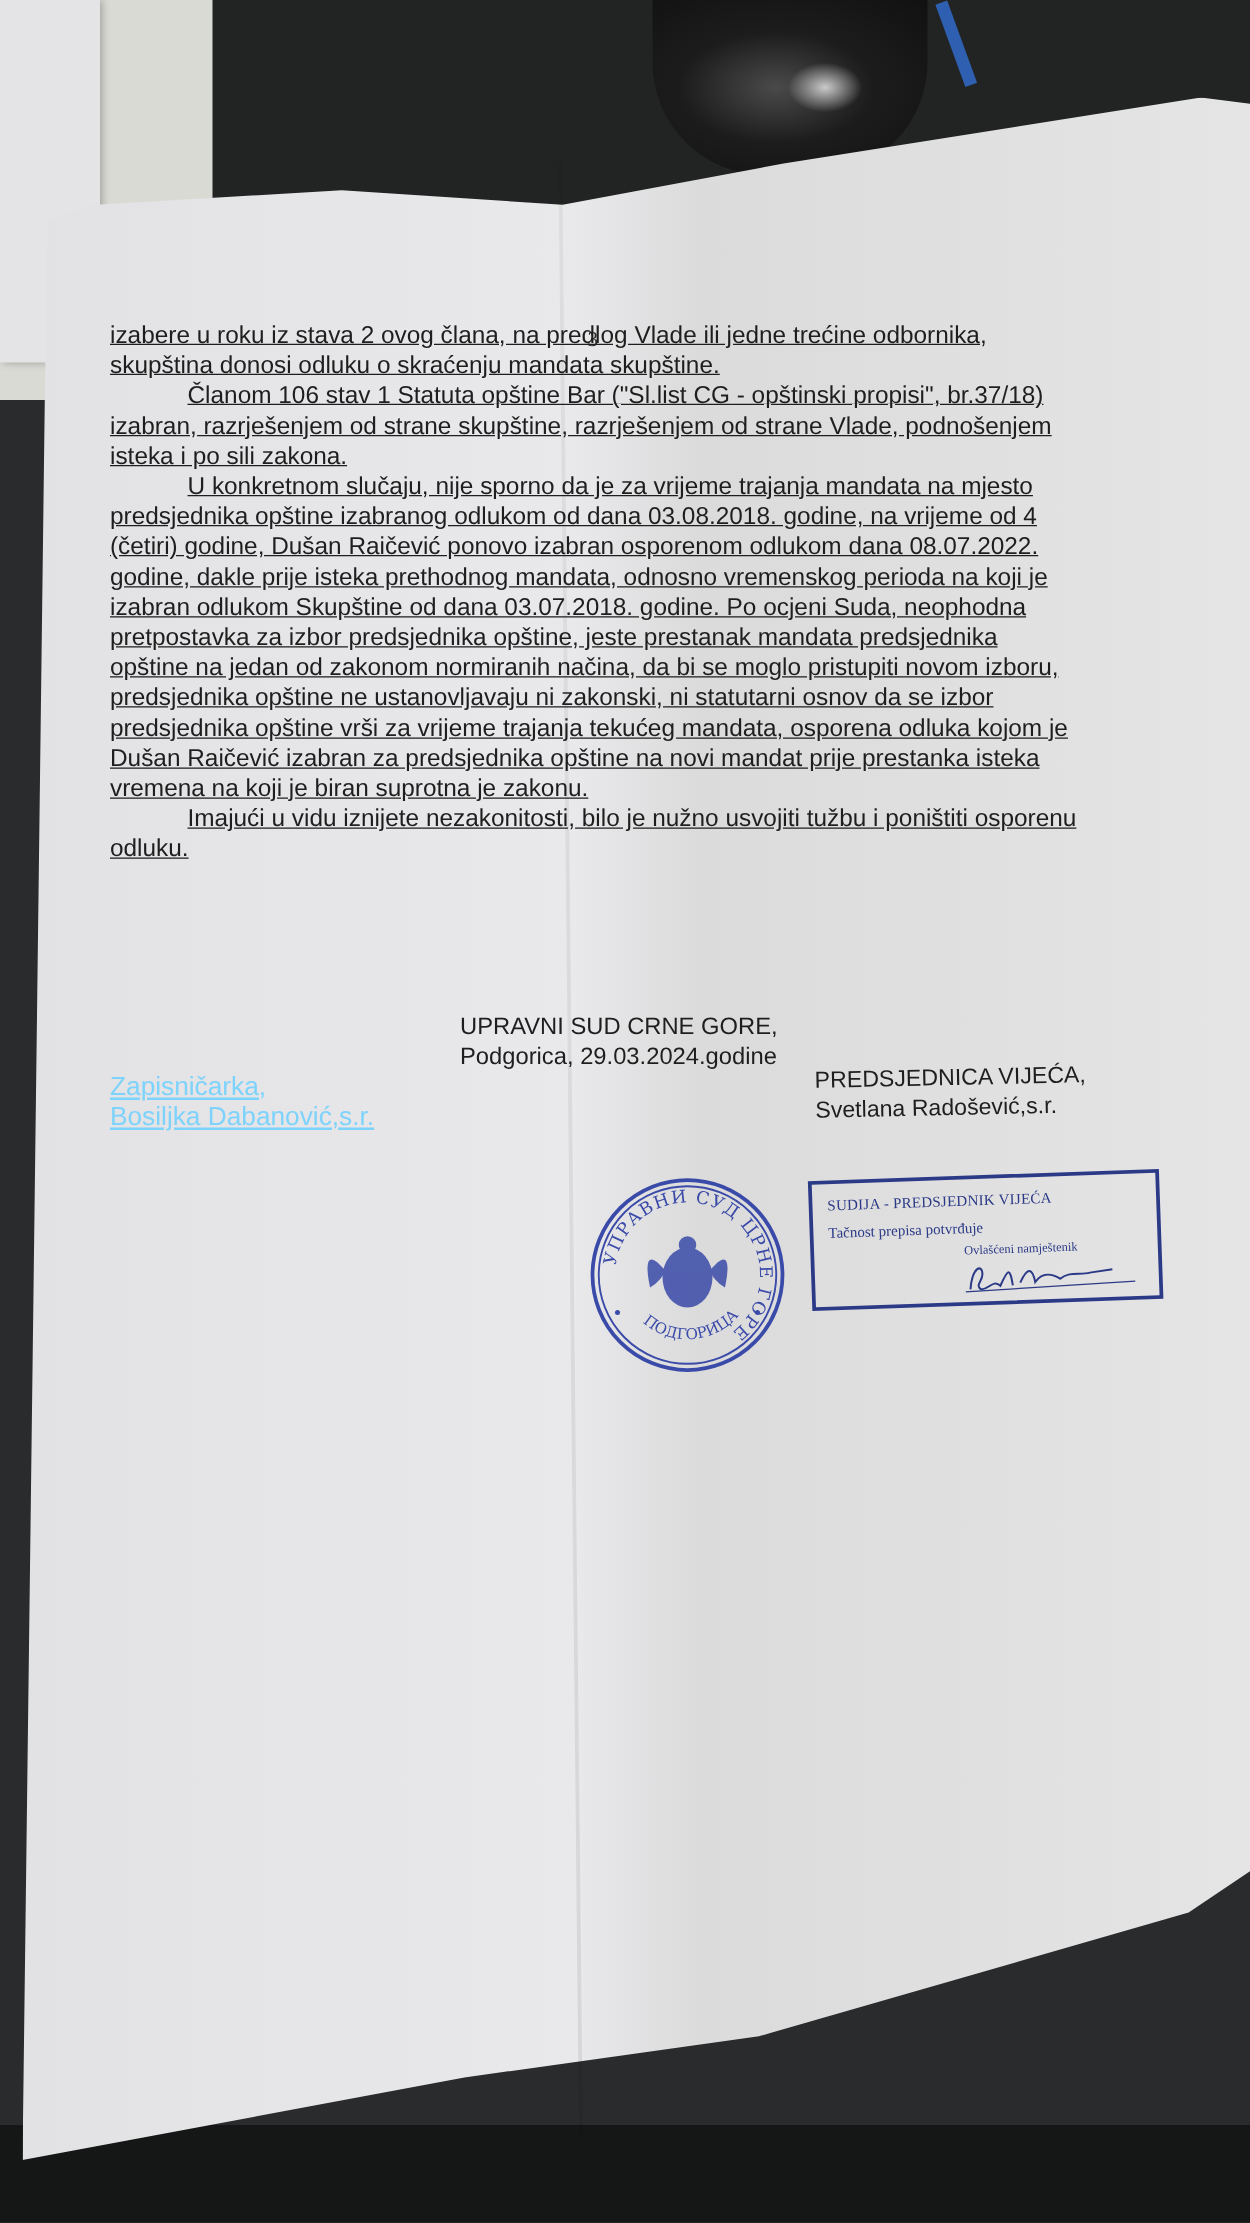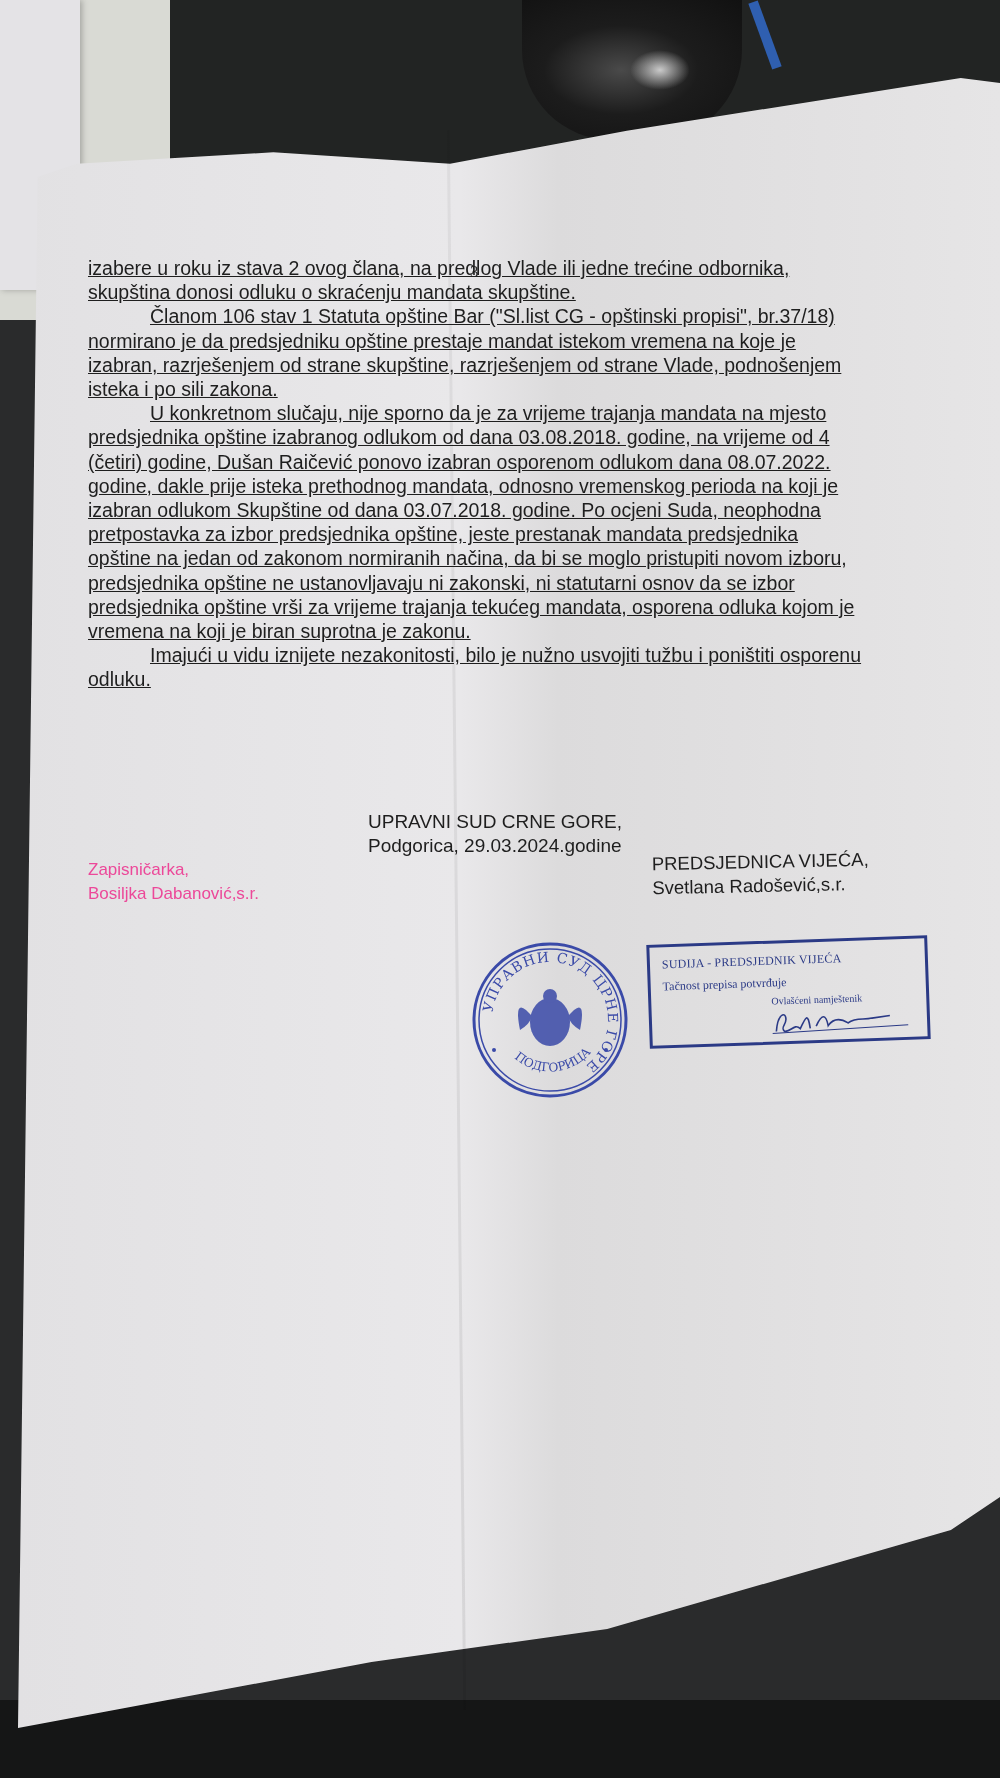--- a/index.html
+++ b/index.html
@@ -26,21 +26,21 @@
   .page-fold { position: absolute; left: 455px; top: 130px; width: 3px; height: 1580px; background: linear-gradient(180deg, rgba(0,0,0,0.05), rgba(0,0,0,0.08)); transform: rotate(-0.6deg); }
 
   .doc { position: absolute; left: 88px; top: 256px; width: 840px; color: #1e1e1e; font-size: 19.5px; line-height: 24.2px; }
   .page-number { position: absolute; left: 470px; top: 262px; font-family: "Liberation Serif", serif; font-size: 17px; color: #2a2a2a; }
   .para { margin: 0; text-align: justify; }
   .para .line { display: block; white-space: nowrap; text-decoration: underline; }
   .indent { padding-left: 62px; }
   .gap { height: 10px; }
 
   .court { position: absolute; left: 368px; top: 810px; font-size: 19px; line-height: 24px; color: #1e1e1e; }
-  .sig-left { position: absolute; left: 88px; top: 858px; font-size: 17px; line-height: 24px; color: #ec4899; }
+  .sig-left { position: absolute; left: 88px; top: 858px; font-size: 21px; line-height: 24px; color: #7dd3fc; text-decoration: underline; }
   .sig-right { position: absolute; left: 652px; top: 850px; font-size: 18.5px; line-height: 24px; color: #1e1e1e; transform: rotate(-1.2deg); }
 
   .stamp-round { position: absolute; left: 470px; top: 940px; width: 160px; height: 160px; }
   .stamp-box {
     position: absolute; left: 648px; top: 940px; width: 275px; height: 98px;
     border: 3px solid #2b3a86; transform: rotate(-2deg);
     color: #2b3a86; font-family: "Liberation Serif", serif;
   }
   .stamp-box .s1 { position: absolute; left: 12px; top: 10px; font-size: 12px; letter-spacing: 0.2px; }
   .stamp-box .s2 { position: absolute; left: 12px; top: 32px; font-size: 12px; }
@@ -63,34 +63,34 @@
 
 <div class="page-number">3</div>
 
 <div class="doc" id="doc-body">
     <p class="para">
       <span class="line">izabere u roku iz stava 2 ovog člana, na predlog Vlade ili jedne trećine odbornika,</span>
       <span class="line">skupština donosi odluku o skraćenju mandata skupštine.</span>
     </p>
     <p class="para">
       <span class="line indent">Članom 106 stav 1 Statuta opštine Bar ("Sl.list CG - opštinski propisi", br.37/18)</span>
-      <span class="line">normirano je da predsjedniku opštine prestaje mandat istekom vremena na koje je</span>
       <span class="line">izabran, razrješenjem od strane skupštine, razrješenjem od strane Vlade, podnošenjem</span>
       <span class="line">isteka i po sili zakona.</span>
     </p>
     <p class="para">
       <span class="line indent">U konkretnom slučaju, nije sporno da je za vrijeme trajanja mandata na mjesto</span>
       <span class="line">predsjednika opštine izabranog odlukom od dana 03.08.2018. godine, na vrijeme od 4</span>
       <span class="line">(četiri) godine, Dušan Raičević ponovo izabran osporenom odlukom dana 08.07.2022.</span>
       <span class="line">godine, dakle prije isteka prethodnog mandata, odnosno vremenskog perioda na koji je</span>
       <span class="line">izabran odlukom Skupštine od dana 03.07.2018. godine. Po ocjeni Suda, neophodna</span>
       <span class="line">pretpostavka za izbor predsjednika opštine, jeste prestanak mandata predsjednika</span>
       <span class="line">opštine na jedan od zakonom normiranih načina, da bi se moglo pristupiti novom izboru,</span>
       <span class="line">predsjednika opštine ne ustanovljavaju ni zakonski, ni statutarni osnov da se izbor</span>
       <span class="line">predsjednika opštine vrši za vrijeme trajanja tekućeg mandata, osporena odluka kojom je</span>
+      <span class="line">Dušan Raičević izabran za predsjednika opštine na novi mandat prije prestanka isteka</span>
       <span class="line">vremena na koji je biran suprotna je zakonu.</span>
     </p>
     <p class="para">
       <span class="line indent">Imajući u vidu iznijete nezakonitosti, bilo je nužno usvojiti tužbu i poništiti osporenu</span>
       <span class="line">odluku.</span>
     </p>
     <div class="gap"></div>
     <p class="para">
     </p>
   </div>

